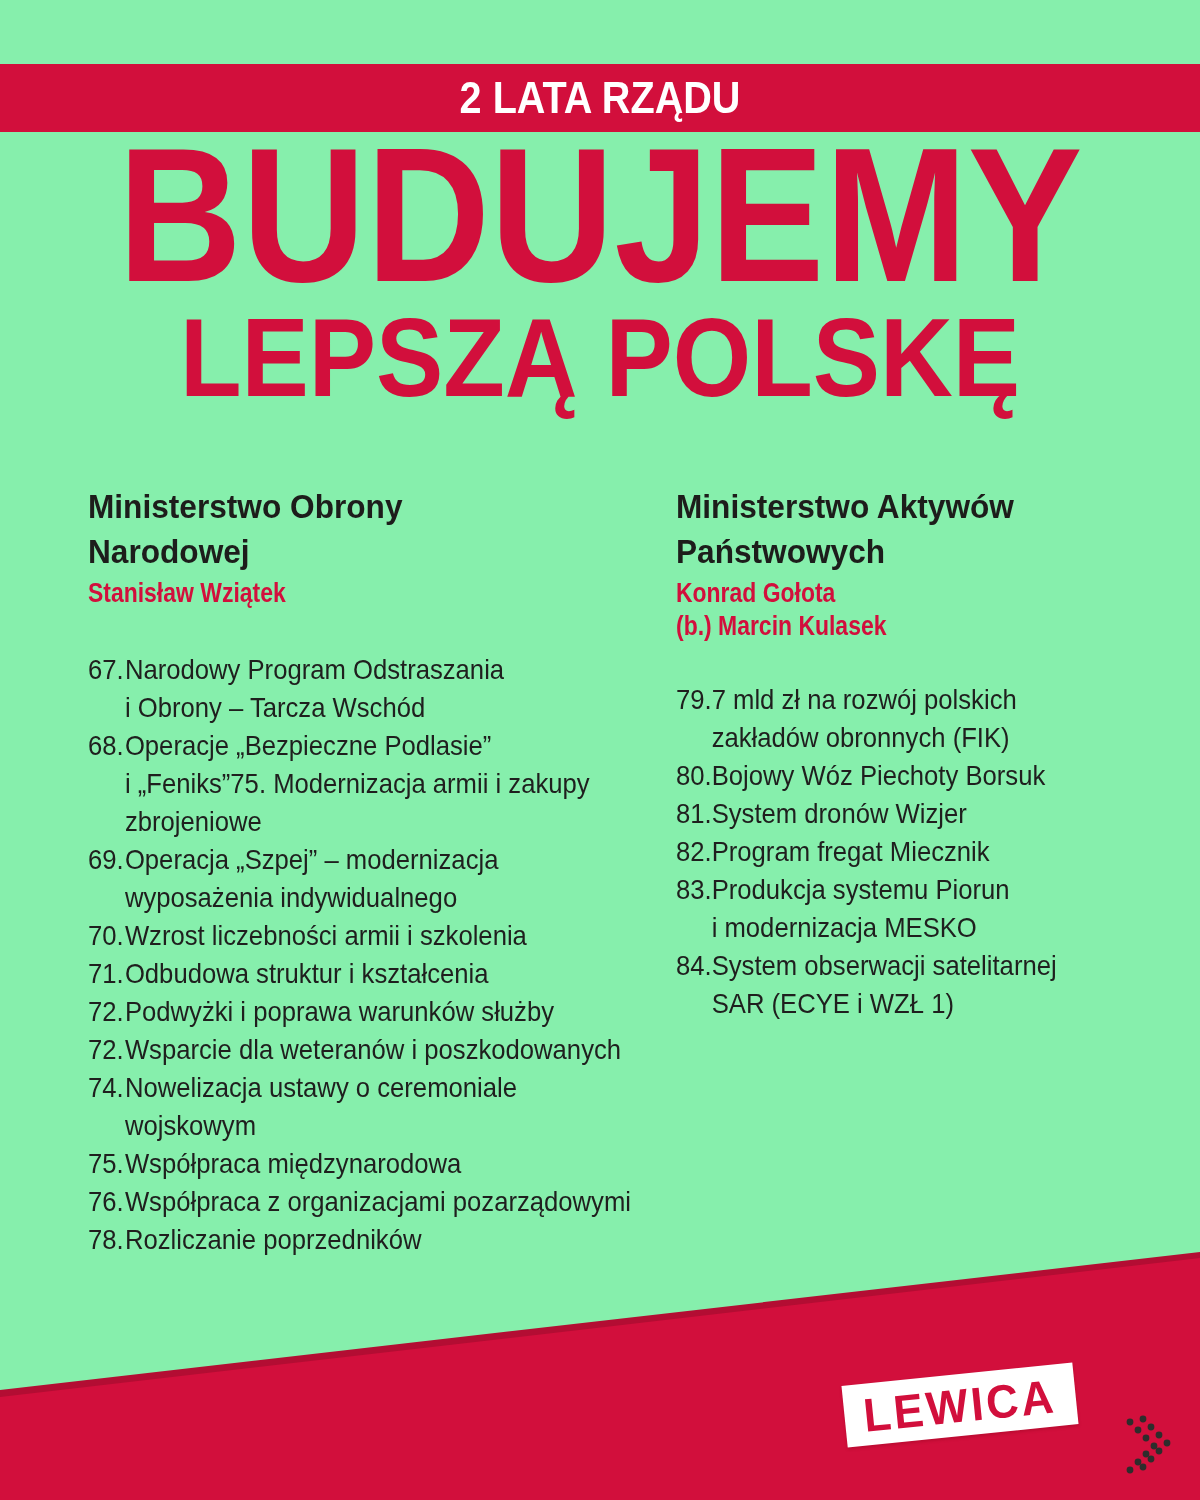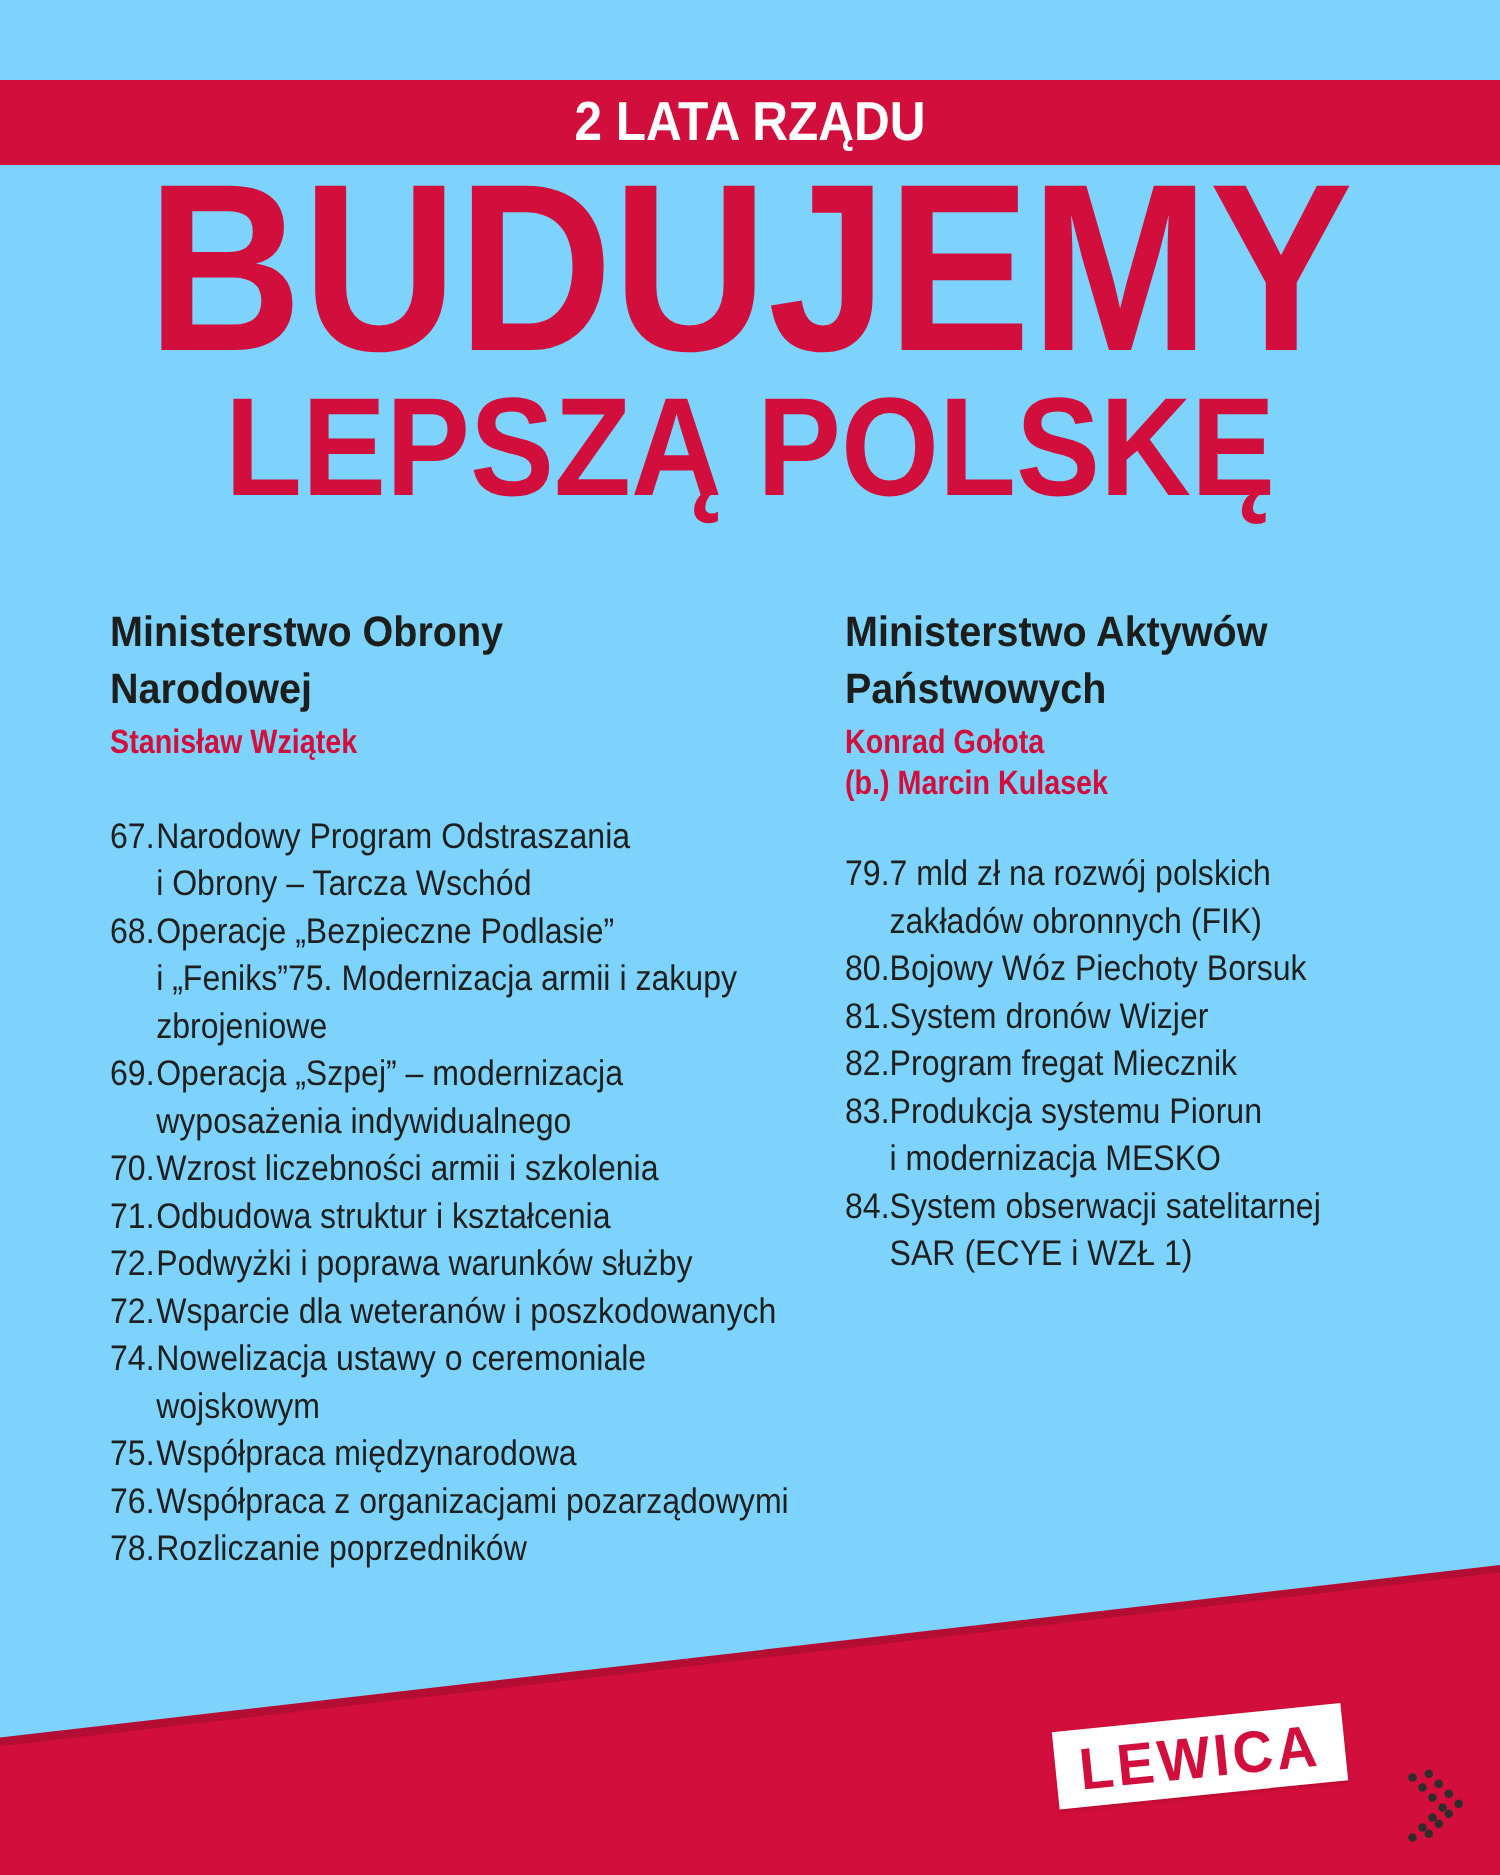--- a/index.html
+++ b/index.html
@@ -1,18 +1,18 @@
 <!DOCTYPE html>
 <html><head>
 <meta charset="utf-8">
 <style>
   html,body{margin:0;padding:0;background:#e8e8ea;}
   .page{
     position:relative;width:1200px;height:1500px;overflow:hidden;
-    background:#7dd3fc;
+    background:#86efac;
     font-family:"Liberation Sans", sans-serif;
     -webkit-font-smoothing:antialiased;
   }
   
   .banner{
     position:absolute;left:0;top:64px;width:1200px;height:68px;
     background:#D20F3C;display:flex;align-items:center;justify-content:center;
   }
   .banner-text{
     color:#ffffff;font-size:44px;font-weight:bold;white-space:nowrap;

